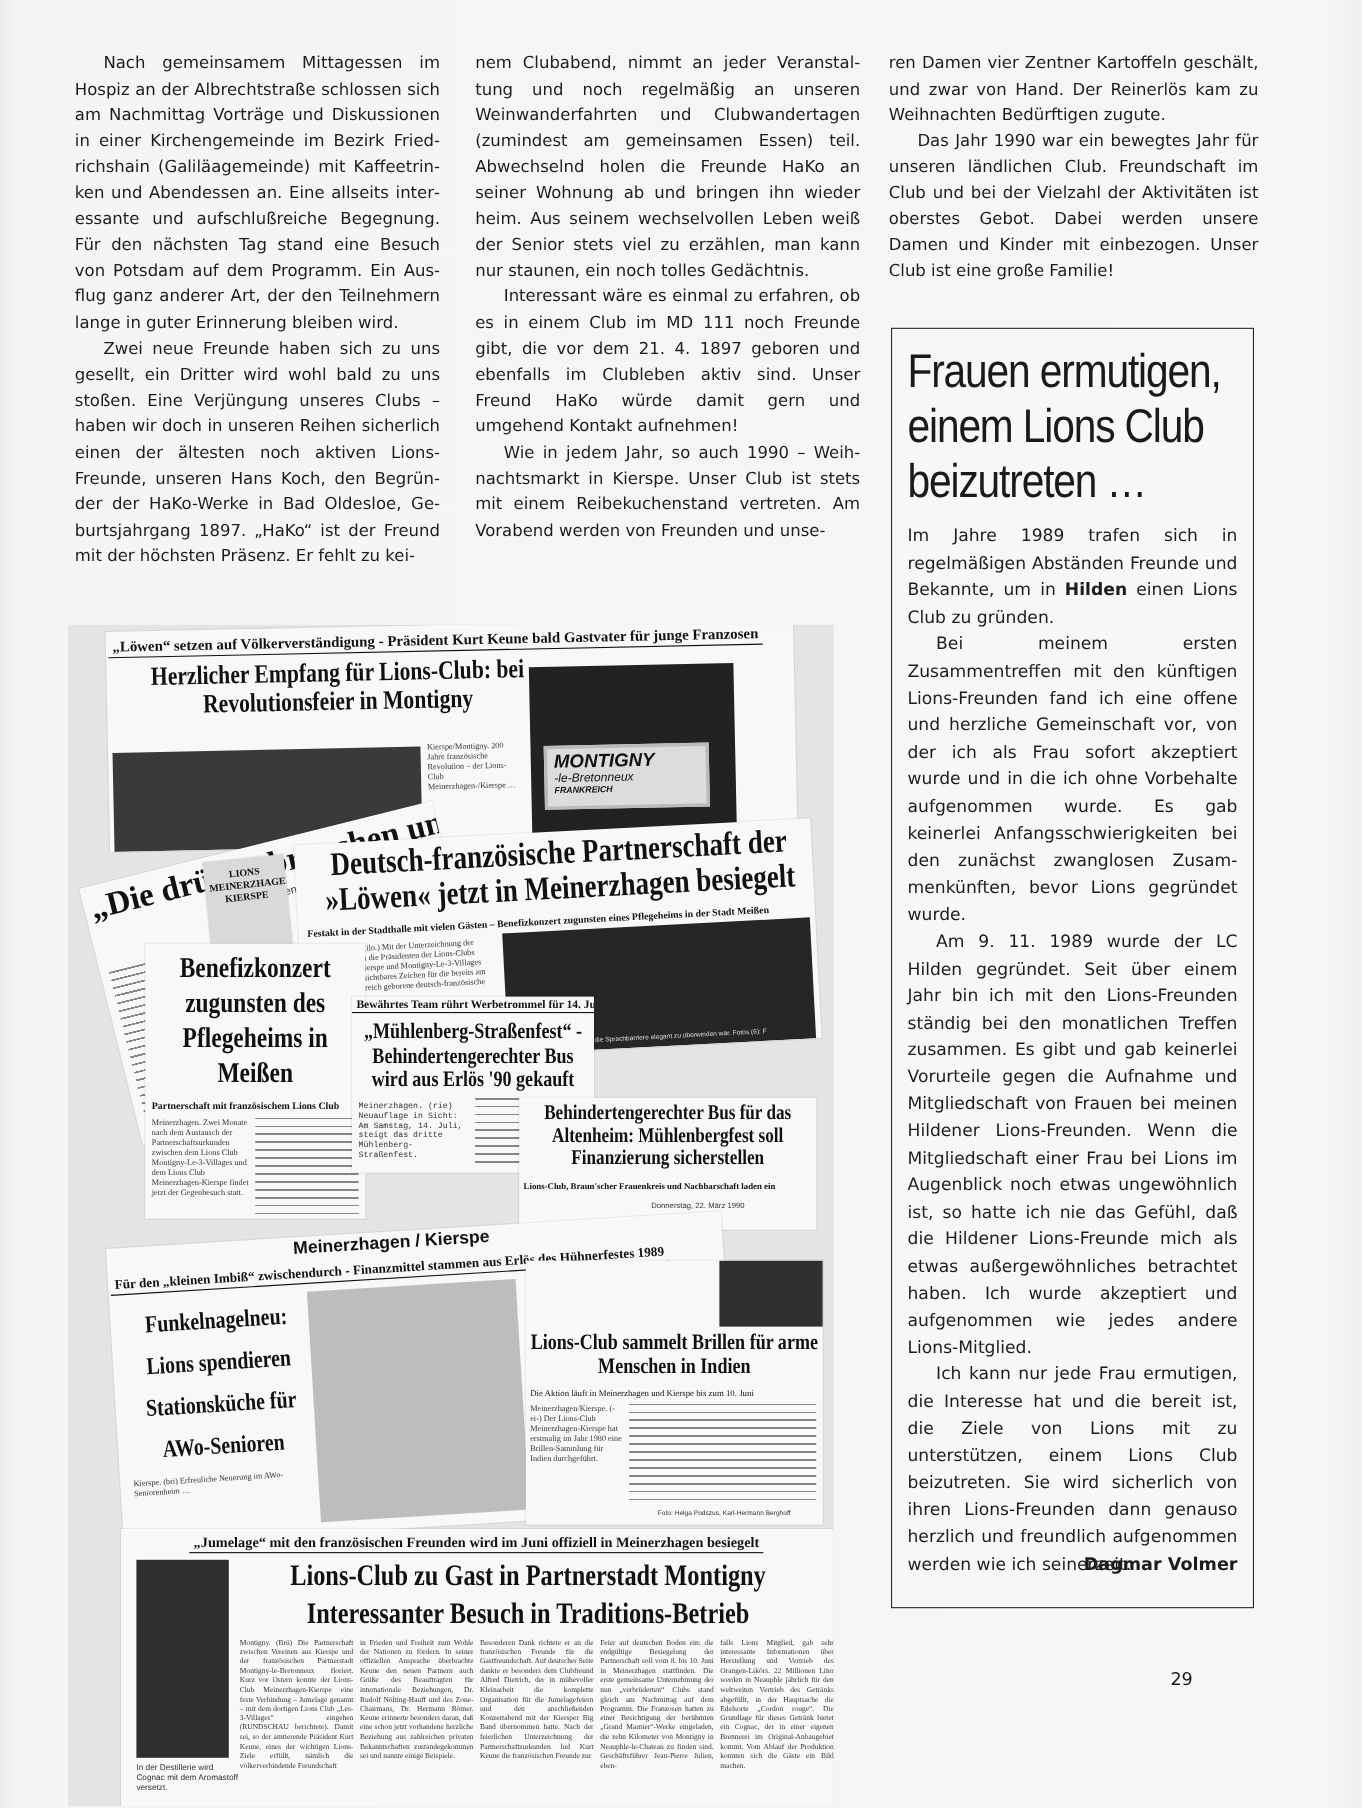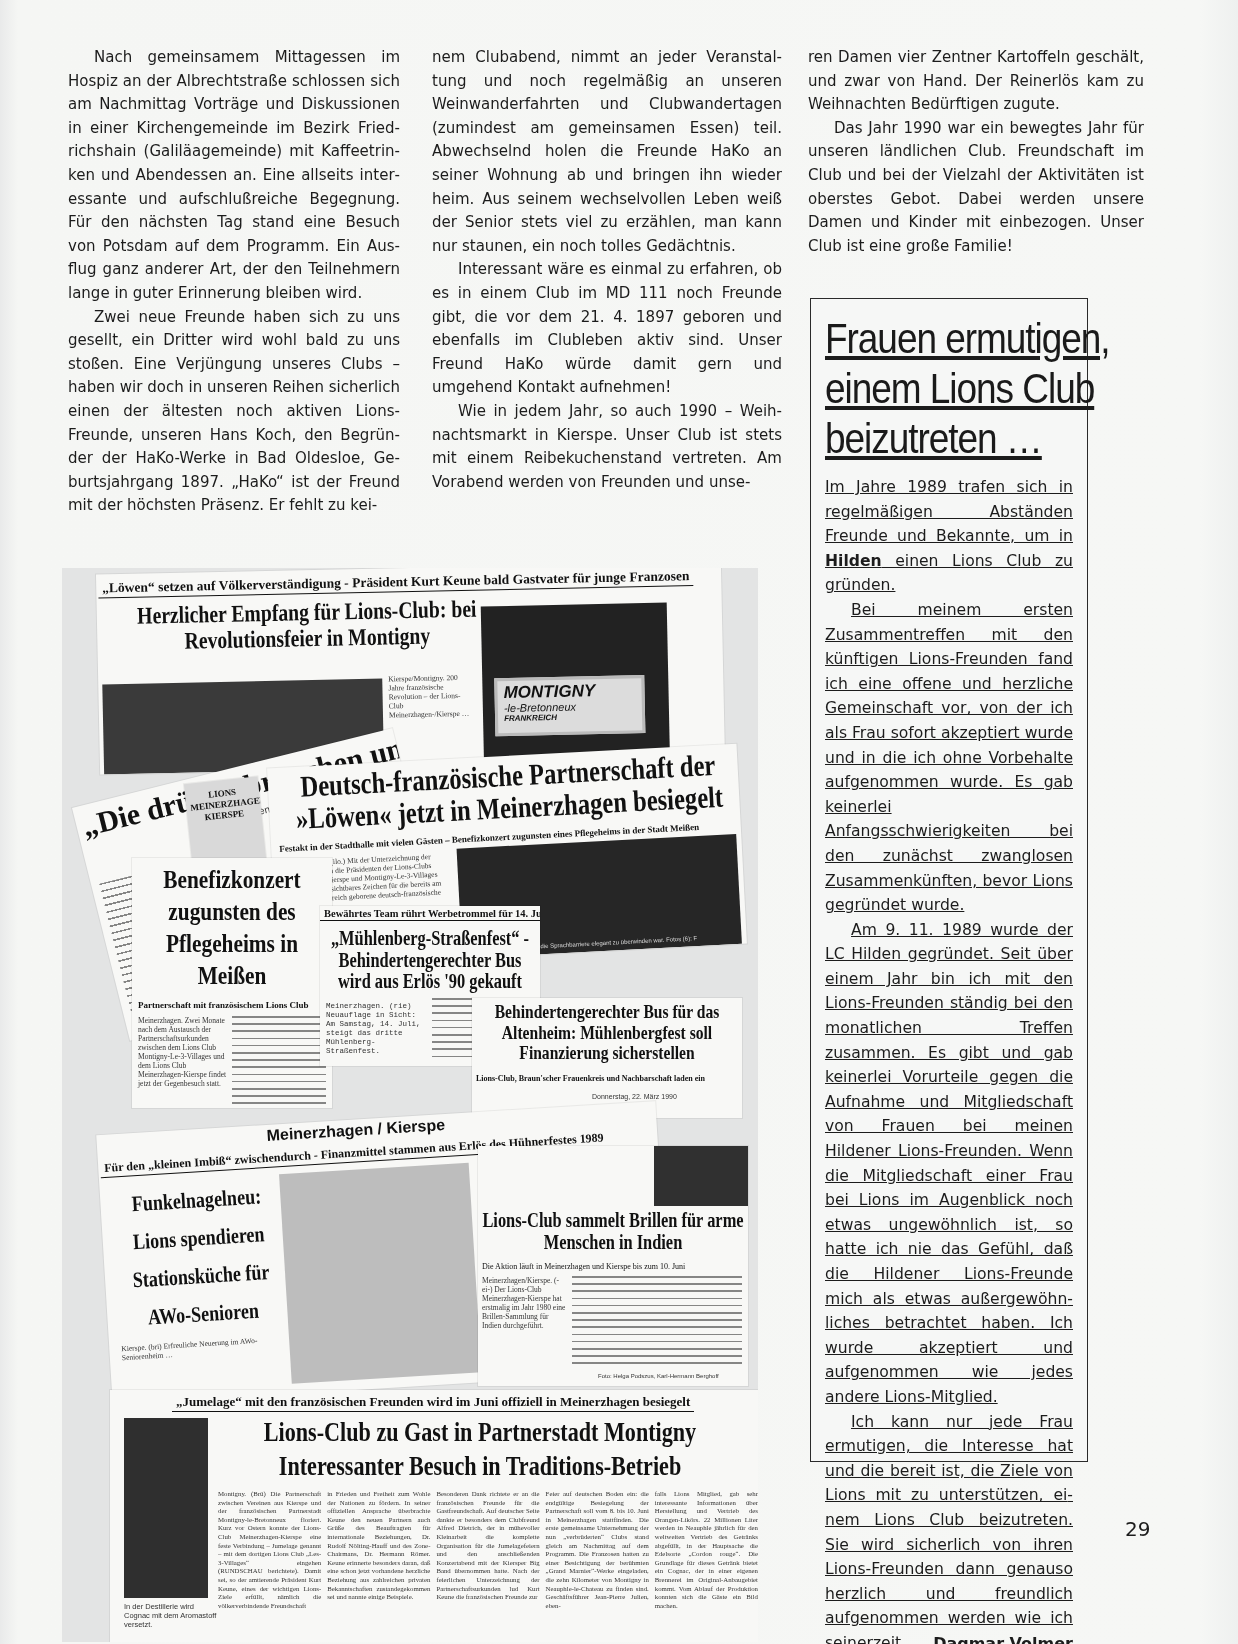--- a/index.html
+++ b/index.html
@@ -19,37 +19,37 @@
     hyphens: manual;
   }
   .col p { margin: 0; text-indent: 0; }
   .col p.indent { text-indent: 26px; }
   #col1 { left: 68px; width: 332px; }
   #col2 { left: 432px; width: 350px; }
   #col3 { left: 808px; width: 344px; }
 
   
   .sidebar-box {
-    position: absolute; left: 810px; top: 298px; width: 278px; height: 1164px;
+    position: absolute; left: 810px; top: 298px; width: 330px; height: 1164px;
     border: 1.5px solid #2a2a2a; background: #f6f7f6;
-    box-sizing: border-box; padding: 14px 14px 10px 14px; text-decoration: underline;
+    box-sizing: border-box; padding: 14px 14px 10px 14px;
   }
   .sidebar-title {
     font-family: "Liberation Sans Narrow", "Liberation Sans", sans-serif;
     font-weight: 300; font-size: 43px; line-height: 50px; letter-spacing: -1.2px;
     color: #1a1a1a; margin: 0 0 12px 0; transform: scaleX(0.86); transform-origin: left top;
     width: 360px;
   }
   .sidebar-body { font-size: 15.6px; line-height: 24.6px; text-align: justify; }
   .sidebar-body p { margin: 0; }
   .sidebar-body p.indent { text-indent: 26px; }
   .sidebar-body b { font-weight: bold; }
   .signature { text-align: right; font-weight: bold; font-size: 16px; margin-top: -24px; }
 
-  .page-number { position: absolute; left: 1125px; top: 1517px; font-size: 20px; }
+  .page-number { position: absolute; left: 1064px; top: 1517px; font-size: 16px; }
 
   
   .collage {
     position: absolute; left: 62px; top: 568px; width: 696px; height: 1074px;
     background: #e3e4e4; overflow: hidden;
   }
   .clip {
     position: absolute; background: #f8f8f6; color: #111;
     font-family: "Liberation Serif", "DejaVu Serif", serif;
     box-shadow: 0 0 0 1px rgba(0,0,0,0.06);

